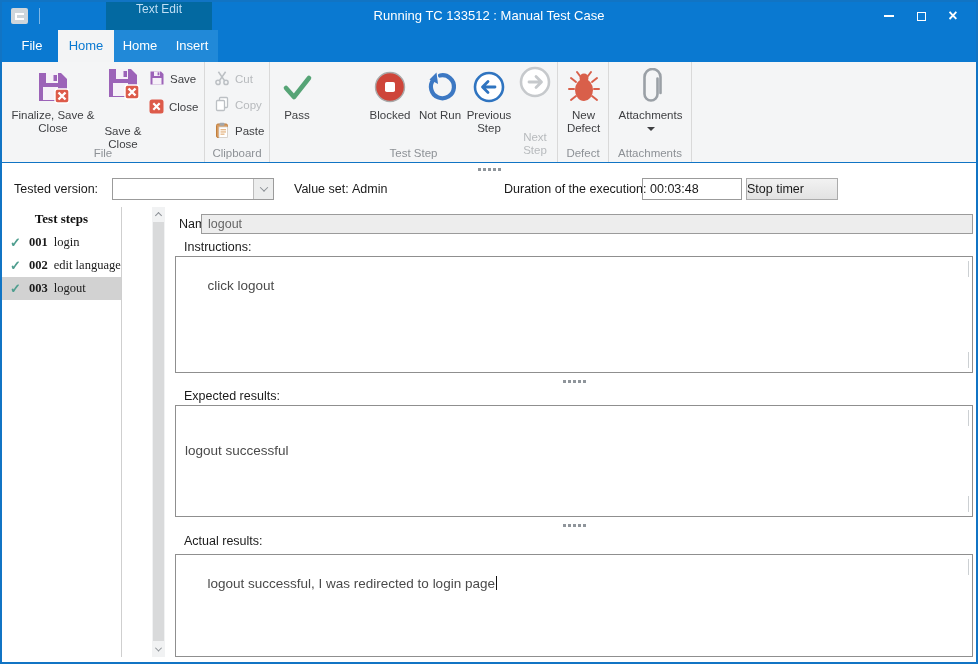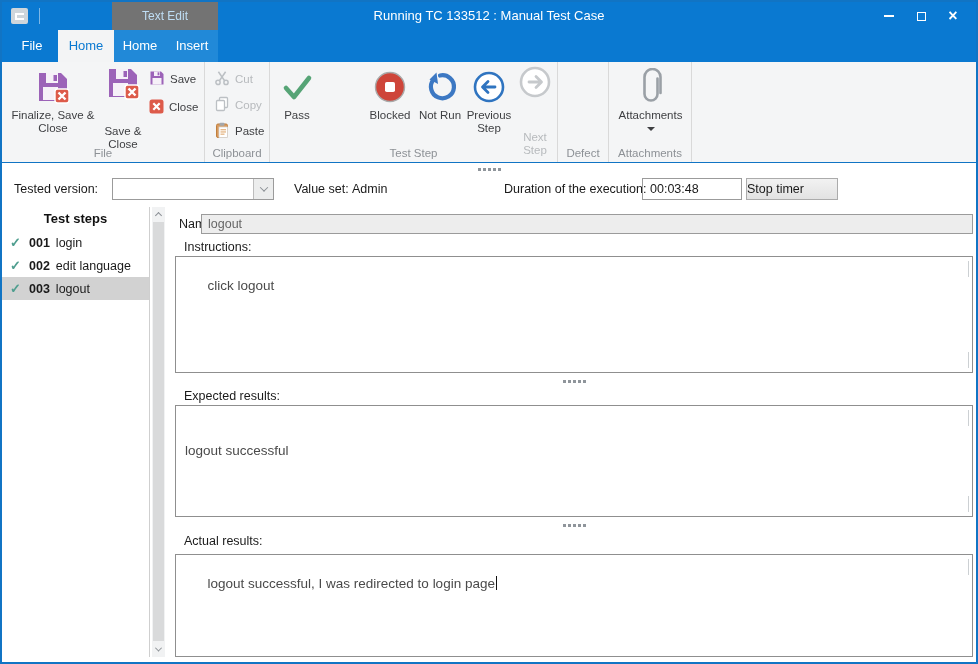--- a/index.html
+++ b/index.html
@@ -7,22 +7,22 @@
   body { font-family:"Liberation Sans", sans-serif; }
   #win { position:relative; width:978px; height:664px; background:#fff;
          border:2px solid #1174c4; overflow:hidden; }
 
   
   .titlebar { position:absolute; left:0; top:0; right:0; height:28px; background:#0a79d1; }
   .app-icon { position:absolute; left:9px; top:6px; width:17px; height:16px;
               background:#cfd6db; border-radius:2px; display:flex; align-items:center; justify-content:center; }
   .app-icon .inner { width:9px; height:7px; border:2px solid #fff; border-right:none; }
   .qat-sep { position:absolute; left:37px; top:6px; width:1px; height:16px; background:#7db7e6; }
-  .ctx-title { position:absolute; left:110px; top:0; width:106px; height:28px; background:#737373;
-               color:#bfdef5; font-size:12px; display:flex; align-items:center; justify-content:center; }
+  .ctx-title { position:absolute; left:104px; top:0; width:106px; height:28px; background:#0369a1;
+               color:#bfdef5; font-size:12px; display:flex; align-items:flex-start; justify-content:center; }
   .title { position:absolute; left:50%; top:0; transform:translateX(-50%); height:28px;
            line-height:28px; color:#fff; font-size:13px; white-space:nowrap; }
   .win-controls { position:absolute; right:12px; top:0; height:28px; display:flex; align-items:center; gap:10px; }
   .wc { width:22px; height:18px; display:flex; align-items:center; justify-content:center; color:#fff; }
   .min-bar { width:10px; height:2px; background:#fff; }
   .max-box { width:9px; height:9px; border:1.5px solid #fff; }
   .close-glyph { font-size:16px; font-weight:bold; line-height:1; }
 
   
   .tabrow { position:absolute; left:0; top:28px; right:0; height:32px; background:#0a79d1; }
@@ -65,22 +65,22 @@
   .chev.up { transform:rotate(-135deg); }
   .fvalue { position:absolute; top:9px; font-size:12.5px; color:#1a1a1a; }
   .duration-box { position:absolute; left:640px; top:5px; width:100px; height:22px;
                   border:1px solid #9b9b9b; font-size:12.5px; line-height:20px; padding-left:7px; color:#1a1a1a; }
   .stop-btn { position:absolute; left:744px; top:5px; width:92px; height:22px;
               background:linear-gradient(#f2f2f2,#e2e2e2); border:1px solid #ababab;
               font-size:12.5px; text-align:left; line-height:20px; color:#1a1a1a; cursor:default; }
 
   
   .steps-panel { position:absolute; left:0; top:205px; width:163px; bottom:5px; }
-  .steps-list { position:absolute; left:0; top:0; width:148px; bottom:0; background:#fff;
-                border-right:1px solid #cfcfcf; }
+  .steps-list { position:absolute; left:0; top:0; width:120px; bottom:0; background:#fff;
+                border-right:1px solid #cfcfcf;font-family:Liberation Serif, serif; }
   .steps-header { height:24px; text-align:center; font-weight:bold; font-size:13px;
                   line-height:24px; color:#111; }
   .step-row { height:23px; display:flex; align-items:center; font-size:12.5px;
               padding-left:8px; gap:6px; cursor:default; color:#1a1a1a; }
   .step-row.selected { background:#d2d2d2; }
   .check { color:#4f9e8f; font-weight:bold; font-size:13px; width:13px; }
   .step-row .num { font-weight:bold; }
   .steps-scroll { position:absolute; right:0; top:0; width:13px; bottom:0; background:#f1f2f3; }
   .sb-arrow { position:absolute; left:0; width:13px; height:14px; display:flex;
               align-items:center; justify-content:center; }
@@ -273,20 +273,33 @@
             <circle cx="17" cy="17" r="14" fill="#fff" stroke="#c6c9cc" stroke-width="2.6"></circle>
             <path d="M11 17 H23 M18 11.5 L23.5 17 L18 22.5" stroke="#c6c9cc" stroke-width="2.8" fill="none" stroke-linecap="round" stroke-linejoin="round"></path>
           </svg>
         </span>
         <span class="lbl">Next Step</span>
       </div>
       <div class="group-label">Test Step</div>
     </div>
 
     <div class="group" style="left:556px;width:51px;">
+      <div class="bigbtn" style="left:2px;width:47px;">
+        <span class="ic">
+          <svg width="32" height="34" viewBox="0 0 32 34">
+            <g stroke="#d95f4a" stroke-width="2" stroke-linecap="round">
+              <path d="M8 12 L3 8 M24 12 L29 8 M6 19 H1 M26 19 H31 M8 26 L3 30 M24 26 L29 30"></path>
+              <path d="M12 6 L9 2 M20 6 L23 2"></path>
+            </g>
+            <circle cx="16" cy="8" r="4.5" fill="#d95f4a"></circle>
+            <ellipse cx="16" cy="20" rx="9" ry="11" fill="#d95f4a"></ellipse>
+          </svg>
+        </span>
+        <span class="lbl">New Defect</span>
+      </div>
       <div class="group-label">Defect</div>
     </div>
 
     <div class="group" style="left:607px;width:83px;">
       <div class="bigbtn" style="left:4px;width:75px;">
         <span class="ic">
           <svg width="30" height="38" viewBox="0 0 30 38">
             <path d="M21.5 10.5 V26 a6.5 6.5 0 0 1 -13 0 V9 a8 8 0 0 1 16 0 V25" fill="none" stroke="#9aa0a6" stroke-width="2.6" stroke-linecap="round"></path>
           </svg>
         </span>

